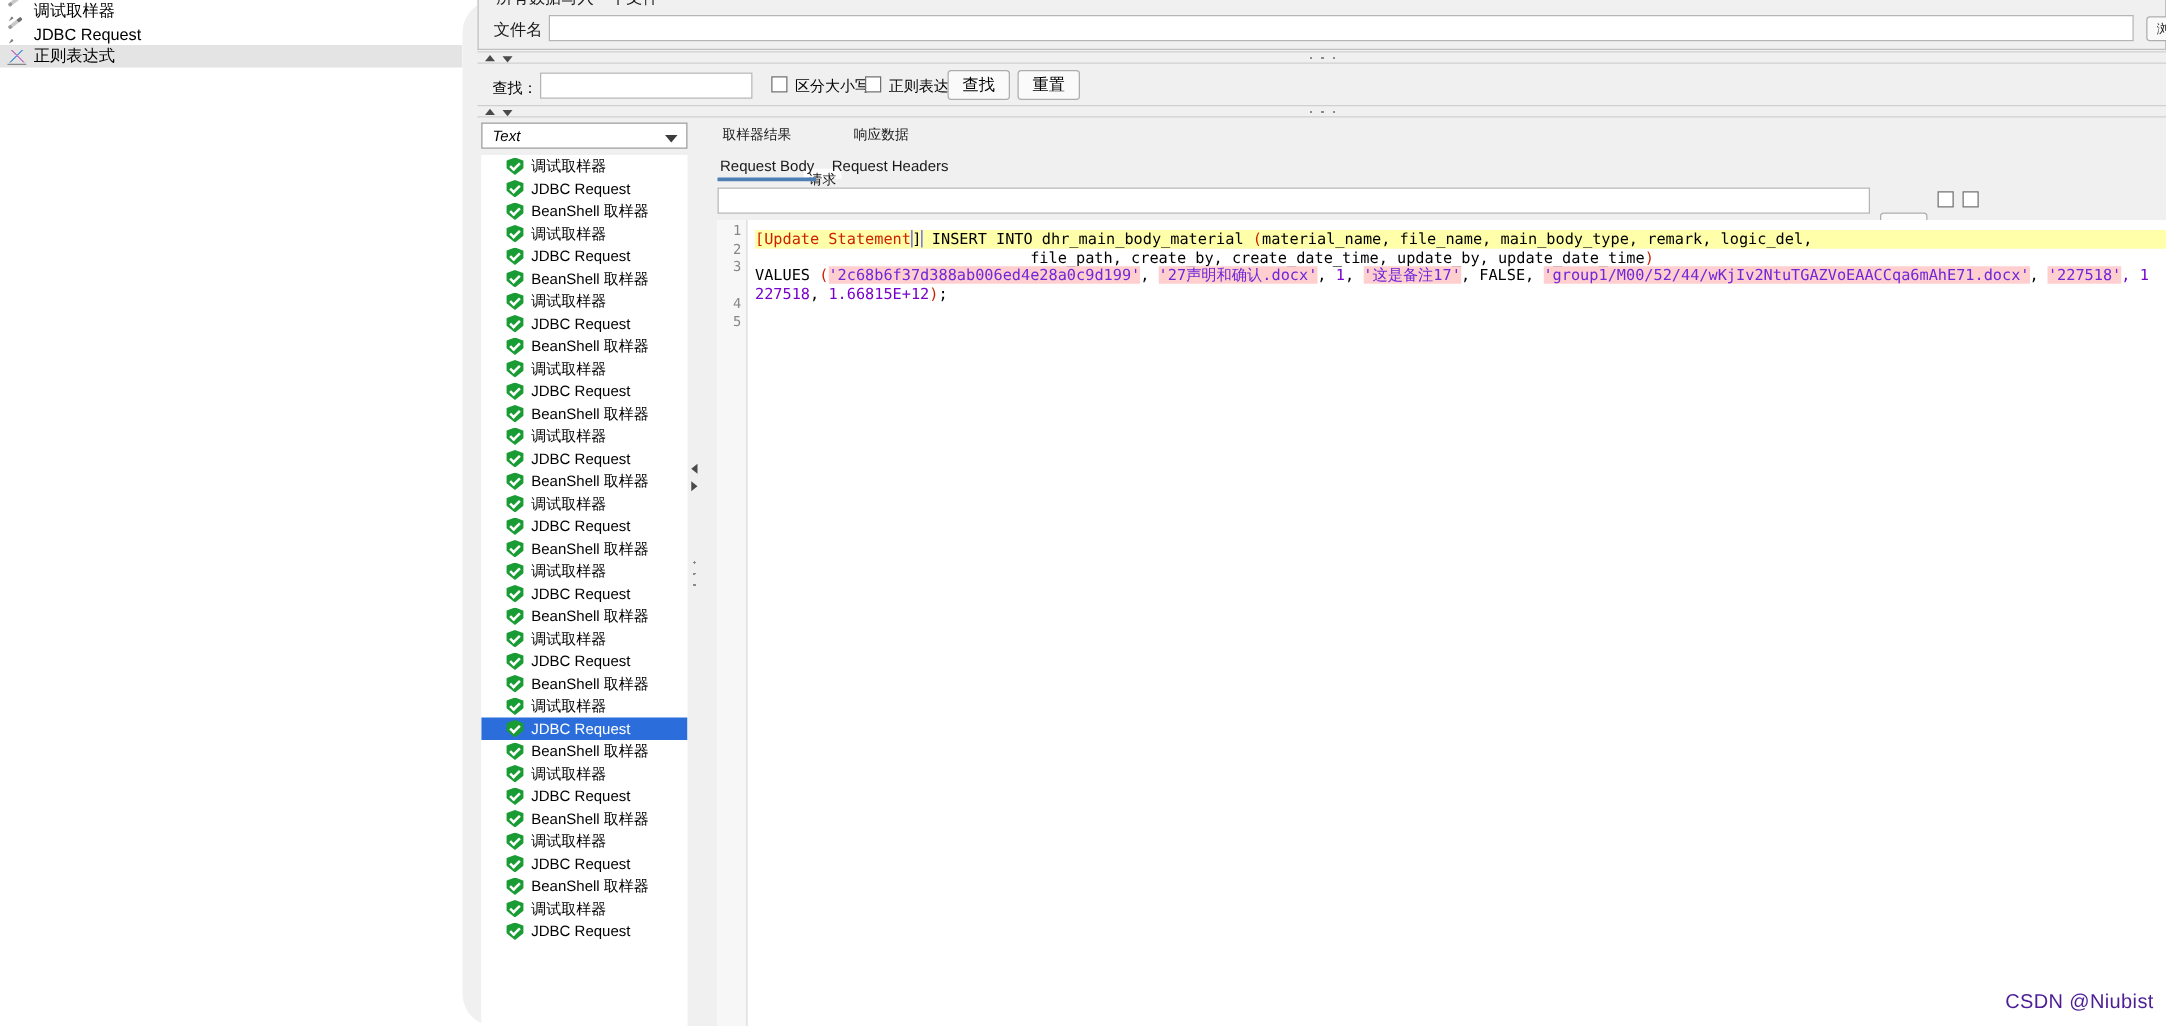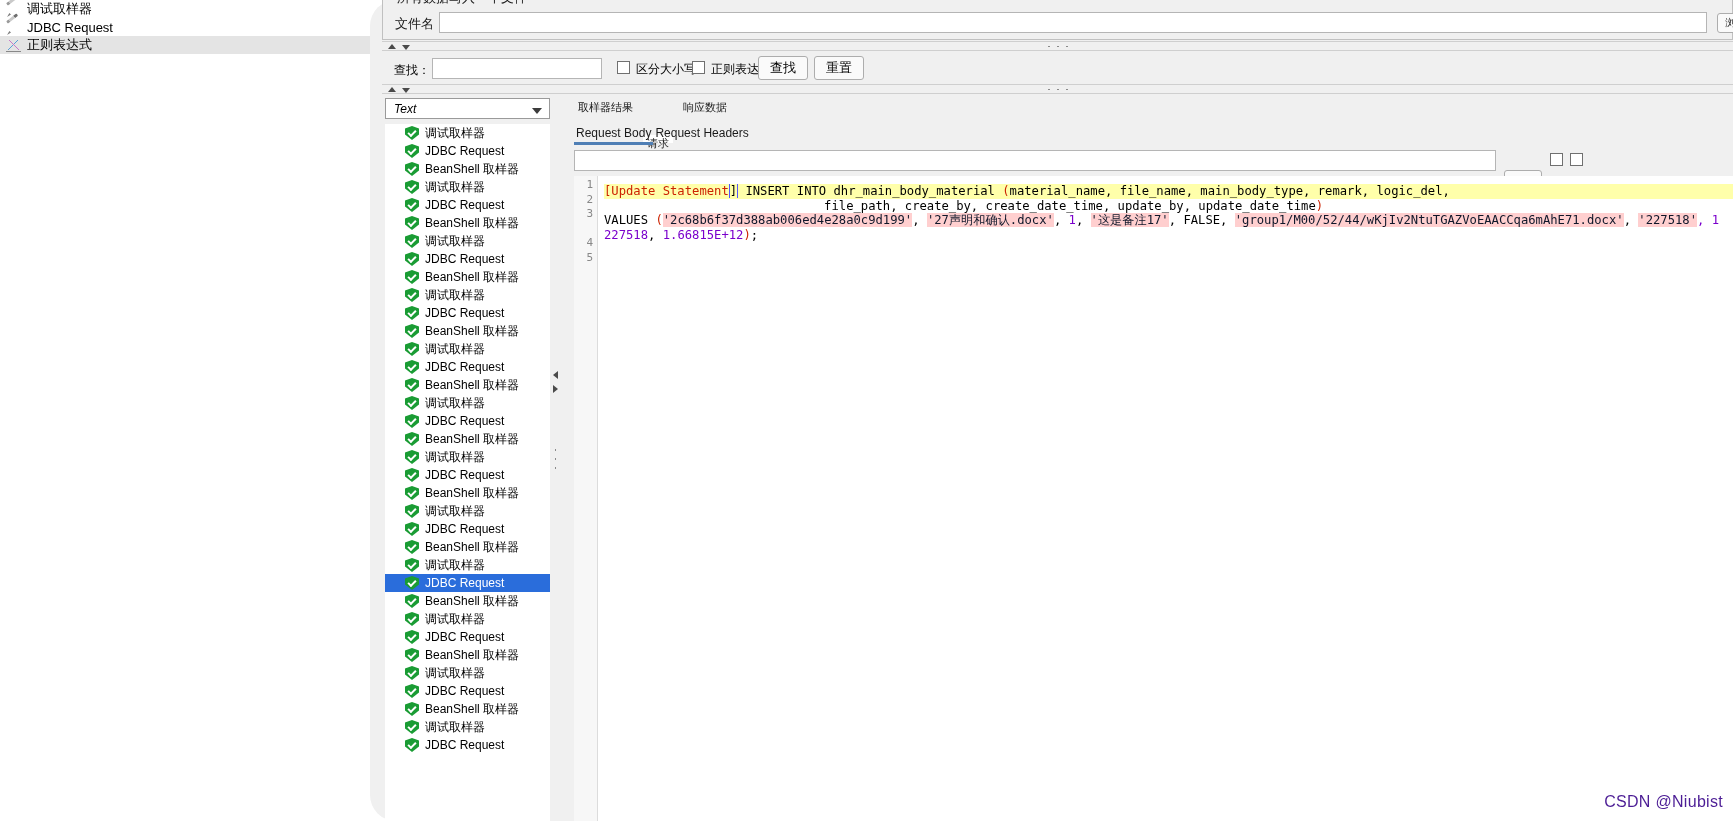--- a/index.html
+++ b/index.html
@@ -201,21 +201,21 @@
   #detail{
     position:absolute; left:188px; top:0; right:0; bottom:0; background:#f0f0f0;
   }
   #detail-tabs{
     position:absolute; left:0; top:3px; height:24px; display:flex; gap:6px;
     font-size:11px; padding-left:4px;
   }
   .dtab{ padding:1px 4px 4px 4px; color:#1a1a1a; cursor:default;}
   .dtab.active{ border-bottom:3px solid #ffffff; background:#ffffff;margin-top:36px;}
   #sub-tabs{
-    position:absolute; left:4px; top:29px; height:20px; display:flex; 
+    position:absolute; left:4px; top:29px; height:20px; display:flex; gap:10px;
     font-size:12px;
   }
   .stab{ padding:1px 2px 3px 2px; color:#1a1a1a; }
   .stab.active{ border-bottom:3px solid #4f7fb5; }
 
   #find-row{
     position:absolute; left:4px; top:54px; right:0; height:24px;
   }
   #find-input{
     position:absolute; left:0; top:0; width:922px; height:21px;
@@ -247,21 +247,21 @@
   }
   #gutter div{ height:14.6px; line-height:14.6px; padding-right:4px; }
   #code{
     flex:1 1 auto; position:relative; overflow:hidden;
     font-family:"DejaVu Sans Mono","Liberation Mono",monospace;
     font-size:12.2px; line-height:14.6px; padding-top:8px; padding-left:6px;
     white-space:pre; color:#000;
   }
   .hl-line{ background:#ffffaa; display:block; }
   .kw{ color:#000; }
-  .str{ background:#ffcfcf; color:#0f172a; }
+  .str{ background:#ffcfcf; color:#6d28d9; }
   .num{ color:#7a00cc; }
   .paren{ color:#cc2200; }
   .bracket{ color:#cc2200; }
   .cursor{ border-left:1px solid #5555ff; border-right:1px solid #5555ff; }
 
   #watermark{
     position:absolute; right:10px; bottom:10px; font-size:16px; color:#4c1d95;
     letter-spacing:.3px;
   }
 </style>

